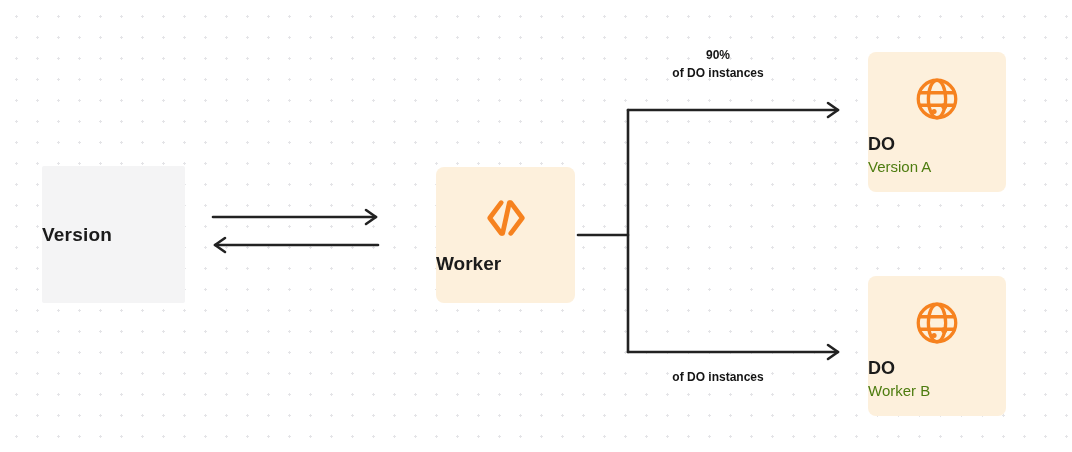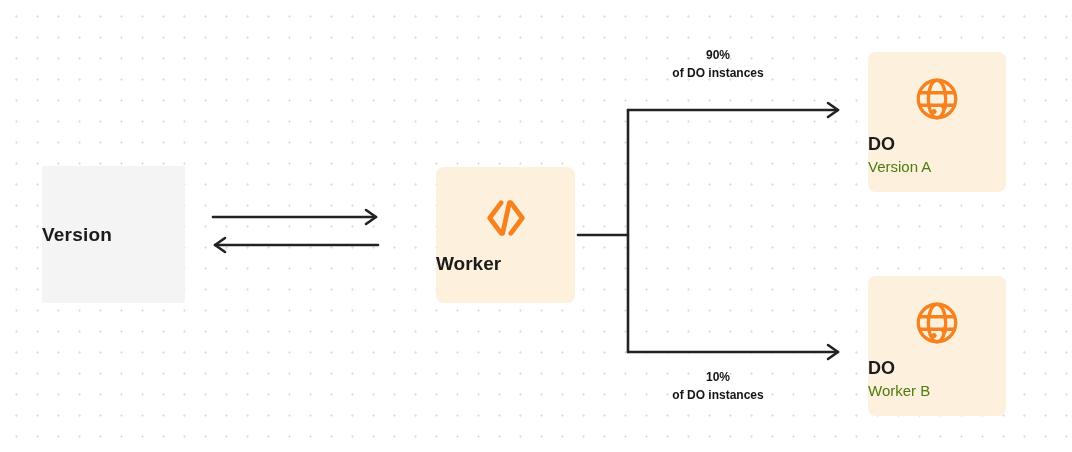--- a/index.html
+++ b/index.html
@@ -130,21 +130,20 @@
     </span>
     <span class="worker-label">Worker</span>
   </div>
 
   <div class="annotation annotation-top">
     <div>90%</div>
     <div>of DO instances</div>
   </div>
 
   <div class="annotation annotation-bottom">
-    <div>10%</div>
     <div>of DO instances</div>
   </div>
 
   <div class="node do-box do-box-a">
     <span class="icon-wrap">
       <svg width="50" height="50" viewBox="0 0 52 52">
         <g fill="none" stroke="#F6821F" stroke-width="3.4">
           <circle cx="26" cy="26" r="19.5"></circle>
           <ellipse cx="26" cy="26" rx="9" ry="19.5"></ellipse>
           <path d="M8,19.5 H44"></path>

